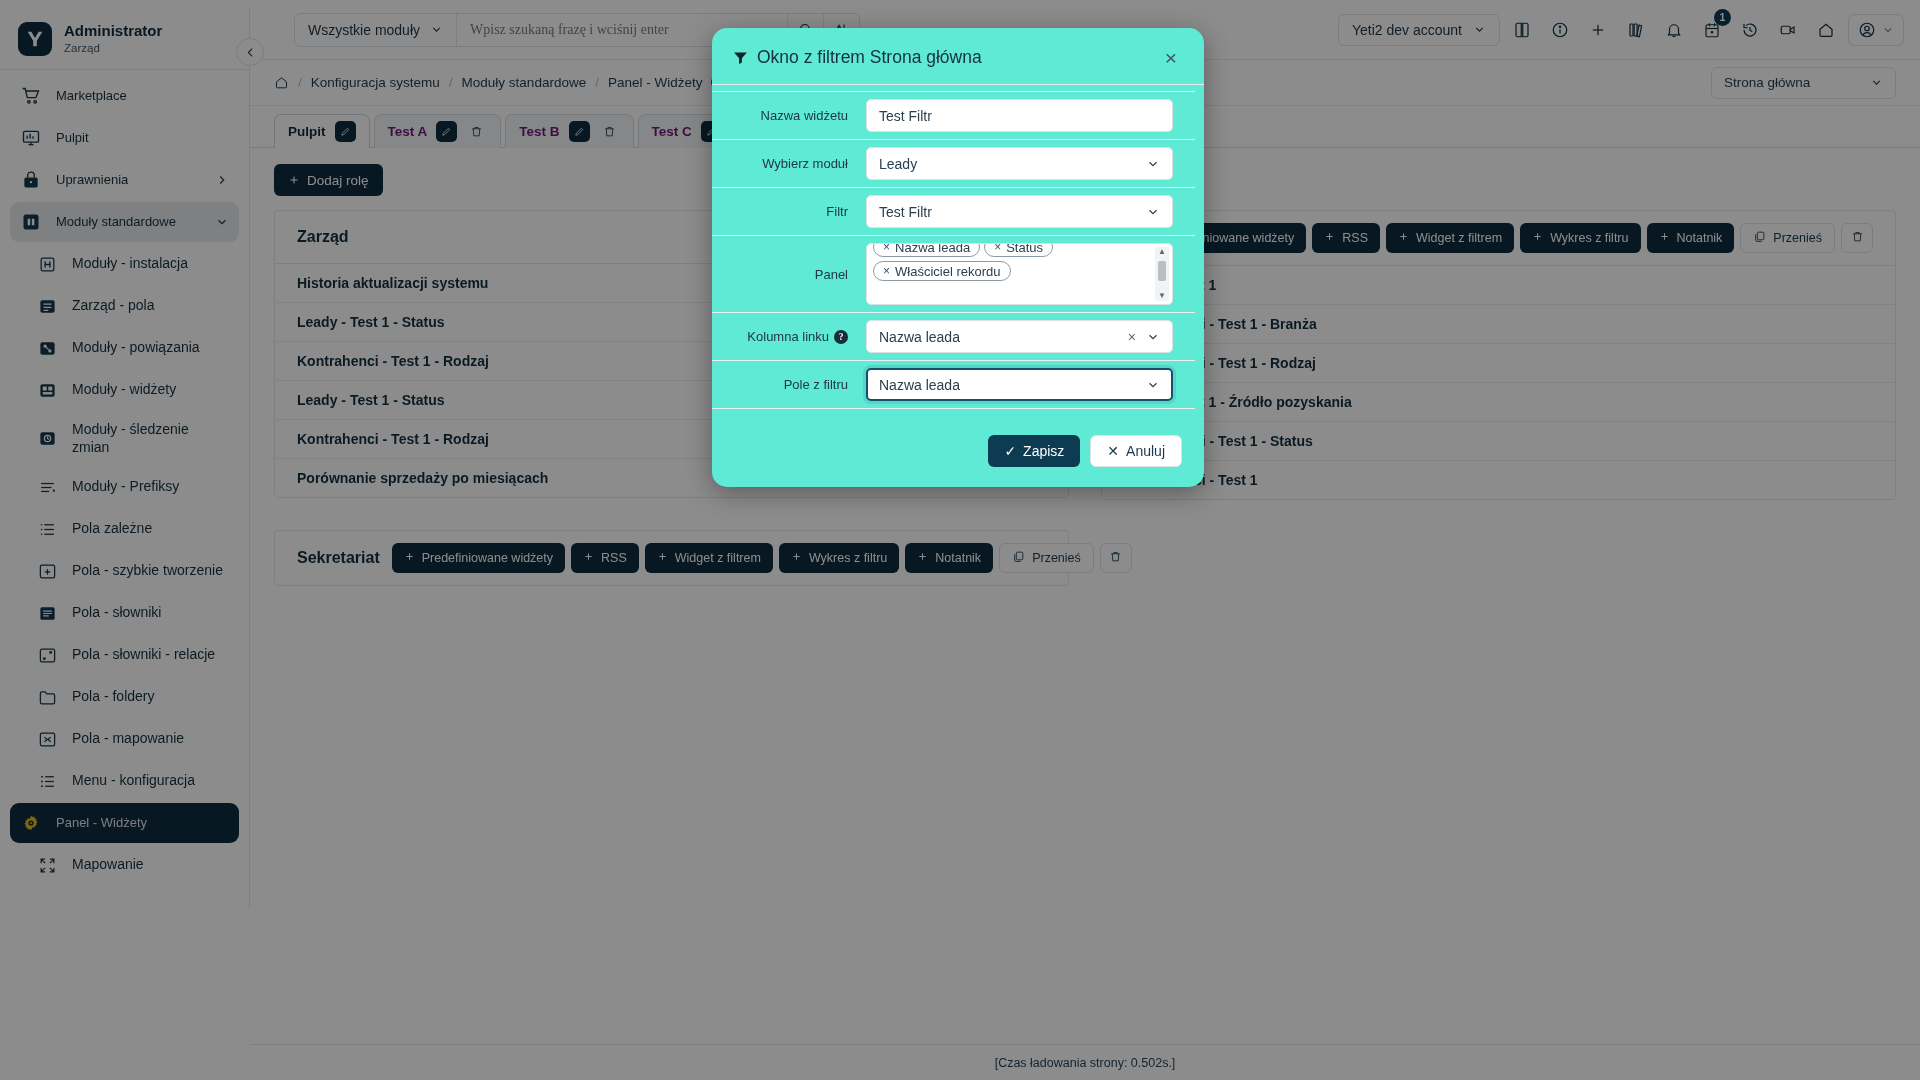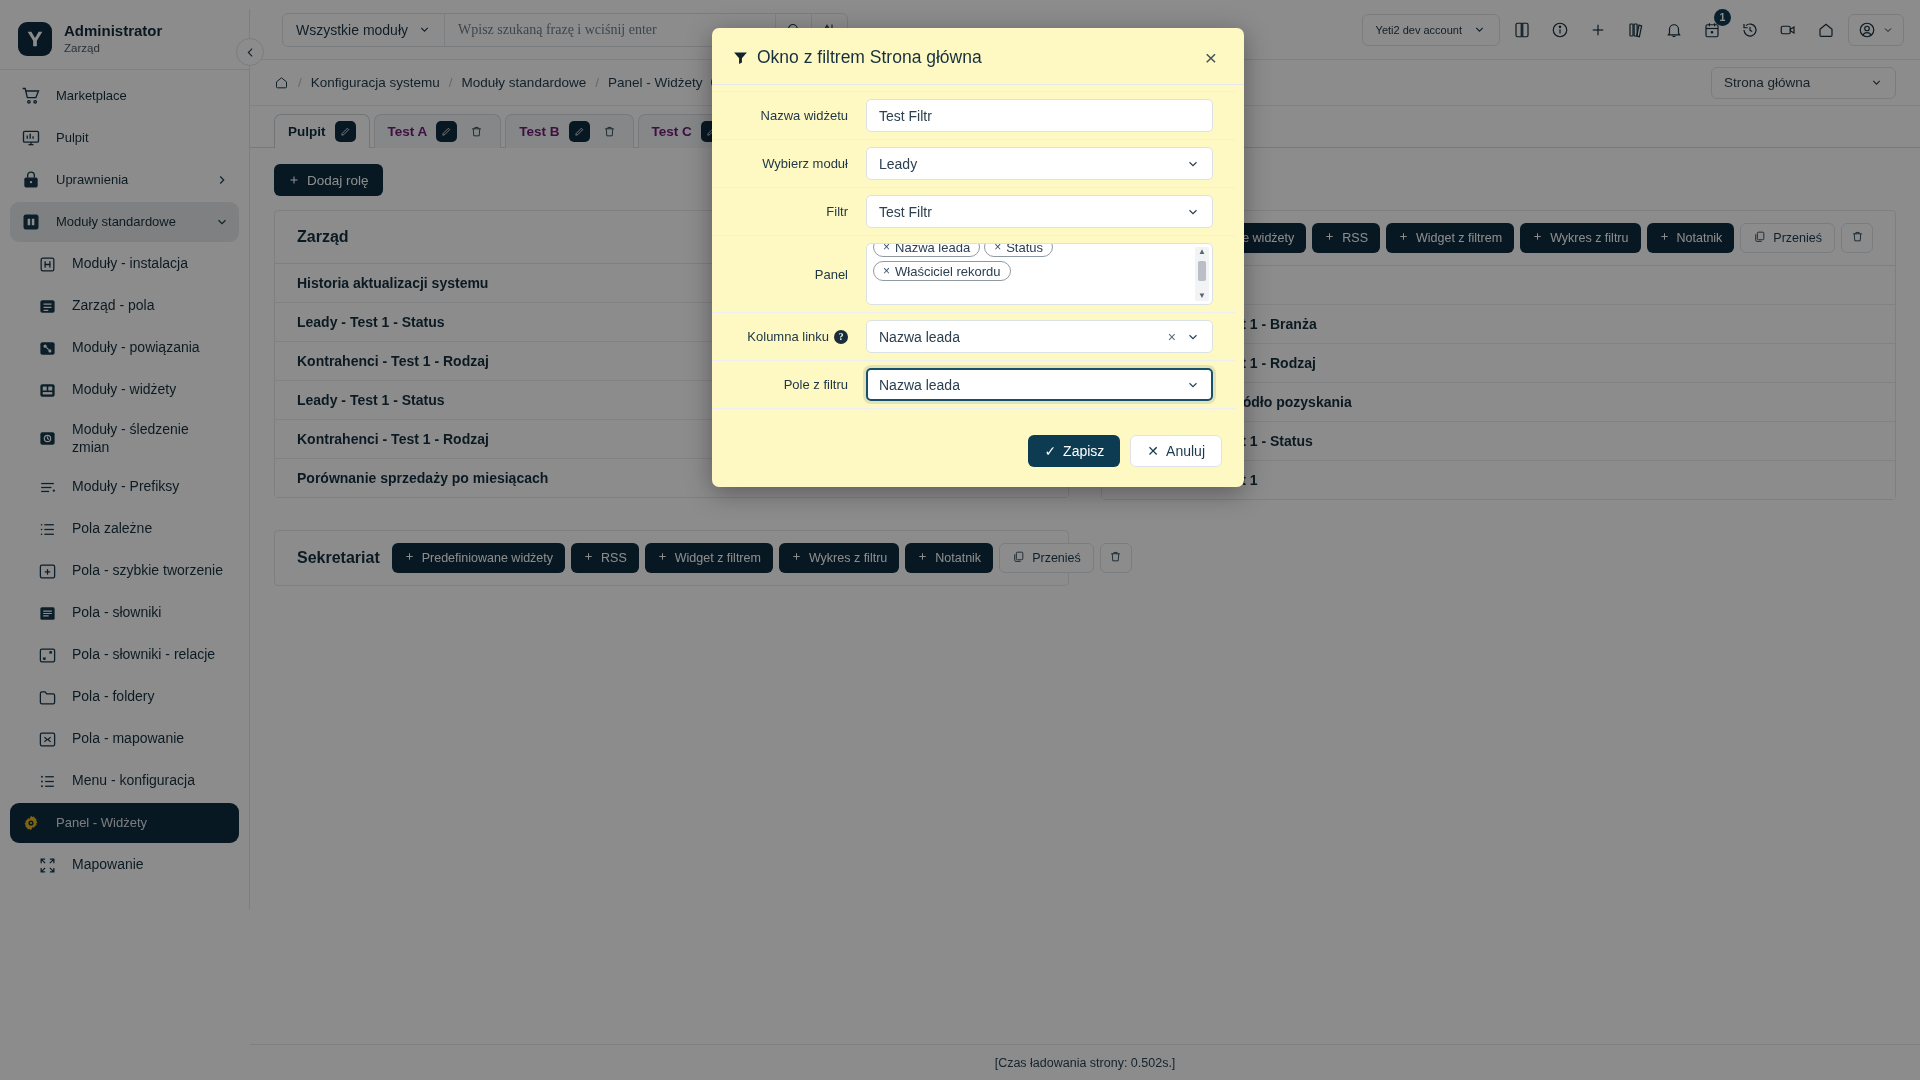--- a/index.html
+++ b/index.html
@@ -75,21 +75,21 @@
 
   
   .topbar {
     position: absolute; left: 250px; top: 0; right: 0; height: 60px;
     background: #ffffff; border-bottom: 1px solid #e7eaee;
     display: flex; align-items: center; padding: 0 16px;
   }
   .search-wrap {
     display: flex; align-items: center; height: 34px;
     border: 1px solid #dfe3e8; border-radius: 6px; overflow: hidden;
-    margin-left: 16px;
+    margin-left: 28px;
   }
   .mod-select {
     display: flex; align-items: center; gap: 10px;
     padding: 0 13px; height: 100%; font-size: 14px; color: #1d3648;
     border-right: 1px solid #e4e8ec; cursor: pointer; white-space: nowrap;
   }
   .mod-select svg { width: 13px; height: 13px; stroke:#1d3648; fill:none; stroke-width:2; }
   .search-input {
     width: 330px; height: 100%; border: none; outline: none;
     padding: 0 13px; font-size: 14px; color: #be185d;
@@ -98,21 +98,21 @@
   .search-input::placeholder { color: #6f7f8b; }
   .sq-btn {
     width: 36px; height: 34px; border-left: 1px solid #e4e8ec;
     display:flex; align-items:center; justify-content:center; cursor:pointer; color:#1d3648;
   }
   .sq-btn svg { width: 15px; height: 15px; stroke: currentColor; fill:none; stroke-width:1.8; }
 
   .top-right { margin-left: auto; display: flex; align-items: center; gap: 6px; }
   .acct-select {
     display:flex; align-items:center; gap:11px;
-    height: 32px; padding: 4px 13px; font-size: 11px; color: #1d3648;
+    height: 32px; padding: 4px 13px; font-size: 14px; color: #1d3648;
     border: 1px solid #dfe3e8; border-radius: 6px; cursor: pointer; white-space: nowrap;
   }
   .acct-select svg { width: 13px; height: 13px; stroke:#1d3648; fill:none; stroke-width:2; }
   .ticon {
     position: relative; width: 32px; height: 32px; border-radius: 6px;
     display:flex; align-items:center; justify-content:center; cursor:pointer; color:#16303f;
   }
   .ticon svg { width: 18px; height: 18px; stroke: currentColor; fill:none; stroke-width:1.6; }
   .badge {
     position: absolute; top: -5px; right: -3px;
@@ -226,22 +226,22 @@
   
   .statusbar {
     position: absolute; left: 250px; right: 0; bottom: 0; height: 36px;
     background: #fff; border-top: 1px solid #e7eaee;
     display:flex; align-items:center; justify-content:center;
     font-size: 12.5px; color:#2b4457;
   }
 
   
   .modal {
-    position: absolute; left: 712px; top: 28px; width: 532px;
-    background: #fef9c3; border-radius: 7px;
+    position: absolute; left: 712px; top: 28px; width: 492px;
+    background: #5eead4; border-radius: 15px;
     box-shadow: 0 6px 26px rgba(0,0,0,0.35);
     z-index: 600;
   }
   .modal-head {
     display:flex; align-items:center; padding: 16px 20px 14px 20px;
     border-bottom: 1px solid #e6eaed;
   }
   .modal-title {
     display:flex; align-items:center; gap: 8px;
     font-size: 17.5px; color:#16303f;

